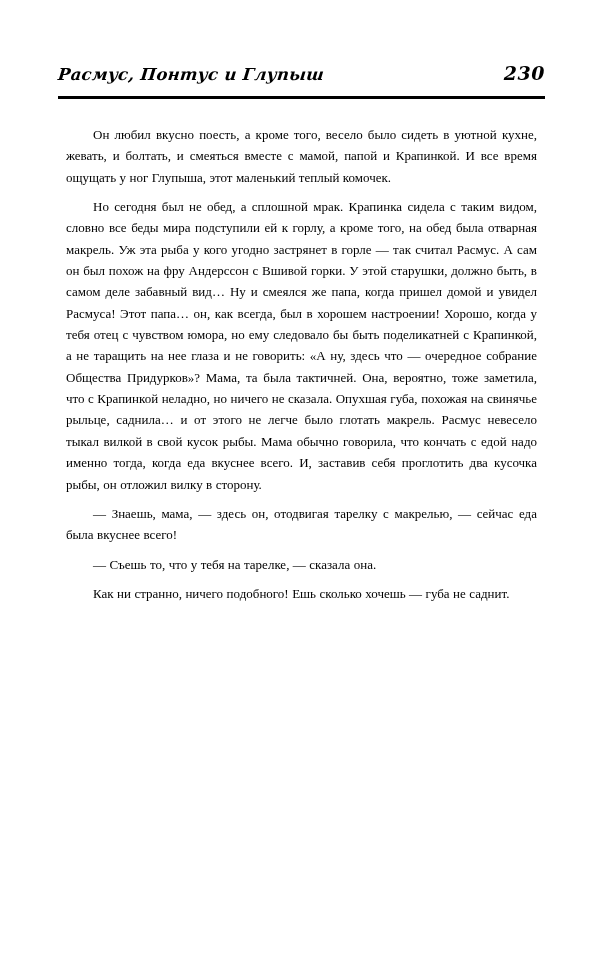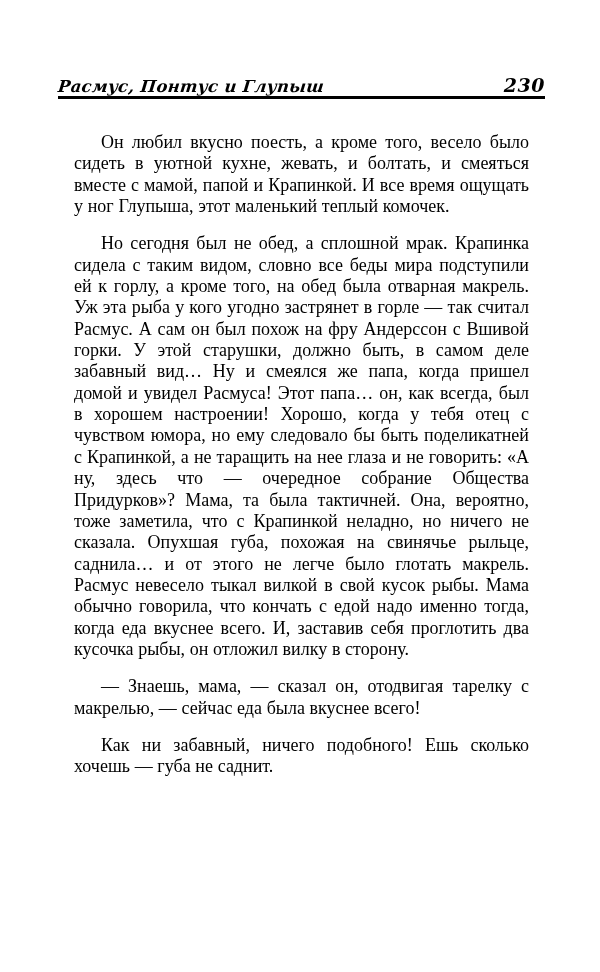--- a/index.html
+++ b/index.html
@@ -44,43 +44,42 @@
     letter-spacing: 0.3px;
     white-space: nowrap;
     transform: skewX(-6deg);
   }
   .header-folio {
     font-family: "DejaVu Serif", "Liberation Serif", serif;
     font-style: italic;
     font-weight: 700;
     font-size: 19px;
     letter-spacing: 0.5px;
-    margin-top: 12px;
   }
   .header-rule {
     position: absolute;
     left: 58px;
     top: 96px;
     width: 487px;
     height: 3px;
     background: #000000;
   }
 
   
   .textblock {
     position: absolute;
     left: 58px;
     top: 116px;
     width: 487px;
   }
   .para {
-    margin: 16px;
+    margin: 8px;
     text-align: justify;
     text-justify: inter-word;
-    font-size: 18px;
+    font-size: 13px;
     line-height: 21.35px;
     text-indent: 27px;
     hyphens: manual;
     word-spacing: 0.2px;
   }
 </style>
 </head>
 <body>
 
 <div class="page">
@@ -88,17 +87,18 @@
   <div class="header">
     <span class="header-title">Расмус, Понтус и Глупыш</span>
     <span class="header-folio">230</span>
   </div>
 
   <div class="header-rule"></div>
 
   <div class="textblock">
     <p class="para">Он любил вкусно поесть, а кроме того, весело было сидеть в уютной кухне, жевать, и болтать, и смеяться вместе с мамой, папой и Крапинкой. И все время ощущать у ног Глупыша, этот маленький теплый комочек.</p>
     <p class="para">Но сегодня был не обед, а сплошной мрак. Крапинка сидела с таким видом, словно все беды мира подступили ей к горлу, а кроме того, на обед была отварная макрель. Уж эта рыба у кого угодно застрянет в горле — так считал Расмус. А сам он был похож на фру Андерссон с Вшивой горки. У этой старушки, должно быть, в самом деле забавный вид… Ну и смеялся же папа, когда пришел домой и увидел Расмуса! Этот папа… он, как всегда, был в хорошем настроении! Хорошо, когда у тебя отец с чувством юмора, но ему следовало бы быть поделикатней с Крапинкой, а не таращить на нее глаза и не говорить: «А ну, здесь что — очередное собрание Общества Придурков»? Мама, та была тактичней. Она, вероятно, тоже заметила, что с Крапинкой неладно, но ничего не сказала. Опухшая губа, похожая на свинячье рыльце, саднила… и от этого не легче было глотать макрель. Расмус невесело тыкал вилкой в свой кусок рыбы. Мама обычно говорила, что кончать с едой надо именно тогда, когда еда вкуснее всего. И, заставив себя проглотить два кусочка рыбы, он отложил вилку в сторону.</p>
-    <p class="para">— Знаешь, мама, — сказал он, отодвигая тарелку с макрелью, — сейчас еда была вкуснее всего!</p>
-    <p class="para">Как ни забавный, ничего подобного! Ешь сколько хочешь — губа не саднит.</p>
+    <p class="para">— Знаешь, мама, — здесь он, отодвигая тарелку с макрелью, — сейчас еда была вкуснее всего!</p>
+    <p class="para">— Съешь то, что у тебя на тарелке, — сказала она.</p>
+    <p class="para">Как ни странно, ничего подобного! Ешь сколько хочешь — губа не саднит.</p>
   </div>
 
 </div>
 
 </body></html>

